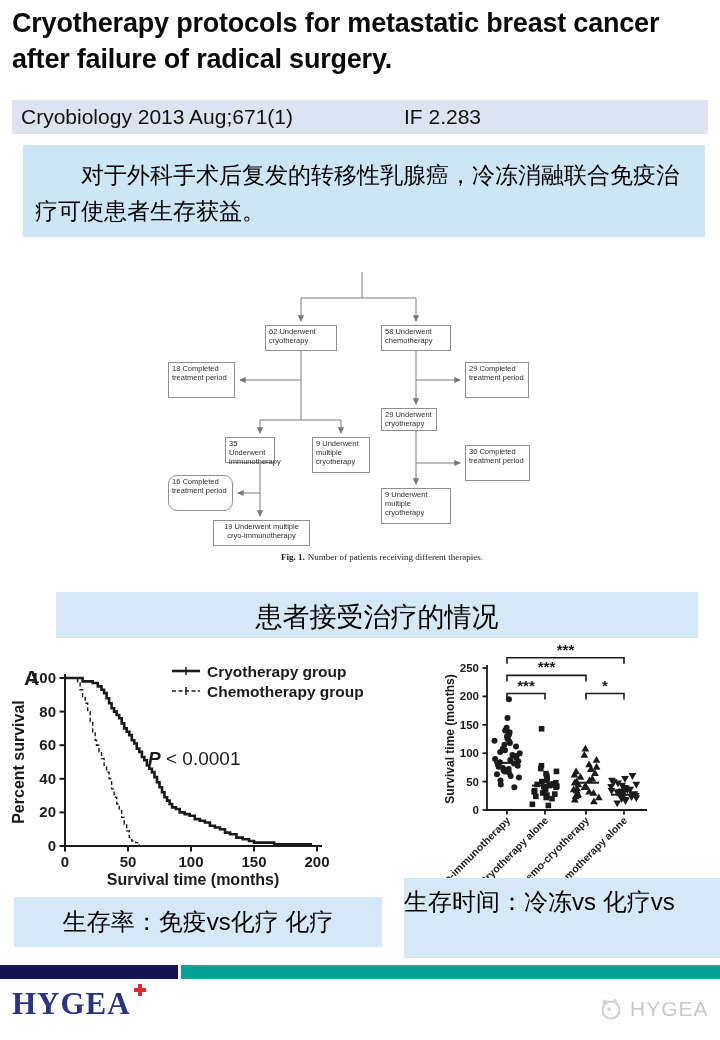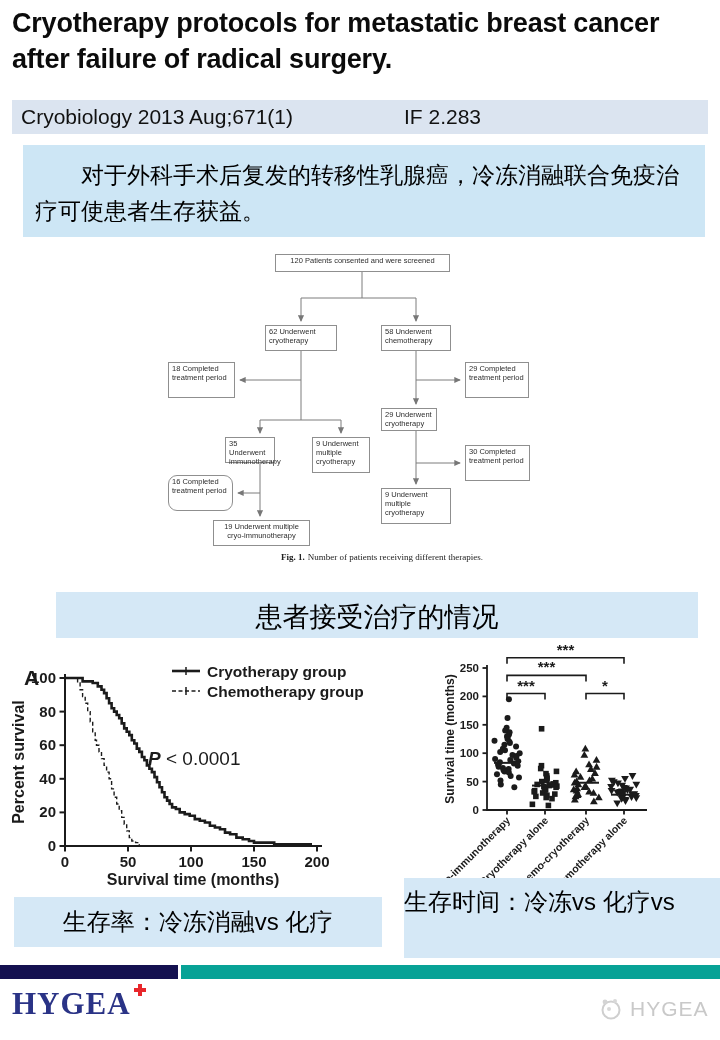--- a/index.html
+++ b/index.html
@@ -83,21 +83,20 @@
         <path d="M110,168 V181" marker-end="url(#arr)"></path>
         <path d="M191,168 V181" marker-end="url(#arr)"></path>
         <path d="M266,99 V152" marker-end="url(#arr)"></path>
         <path d="M266,128 H310" marker-end="url(#arr)"></path>
         <path d="M266,179 V232" marker-end="url(#arr)"></path>
         <path d="M266,211 H310" marker-end="url(#arr)"></path>
         <path d="M110,211 V264" marker-end="url(#arr)"></path>
         <path d="M110,241 H88" marker-end="url(#arr)"></path>
       </g>
     </svg>
-    <div class="fc-box" style="left:125px;top:2px;width:175px;height:18px;text-align:center;">120 Patients consented and were screened</div>
     <div class="fc-box" style="left:115px;top:73px;width:72px;height:26px;">62 Underwent cryotherapy</div>
     <div class="fc-box" style="left:231px;top:73px;width:70px;height:26px;">58 Underwent chemotherapy</div>
     <div class="fc-box" style="left:18px;top:110px;width:67px;height:36px;">18 Completed treatment period</div>
     <div class="fc-box" style="left:315px;top:110px;width:64px;height:36px;">29 Completed treatment period</div>
     <div class="fc-box" style="left:231px;top:156px;width:56px;height:23px;">29 Underwent cryotherapy</div>
     <div class="fc-box" style="left:75px;top:185px;width:50px;height:26px;">35 Underwent immunotherapy</div>
     <div class="fc-box" style="left:162px;top:185px;width:58px;height:36px;">9 Underwent multiple cryotherapy</div>
     <div class="fc-box" style="left:315px;top:193px;width:65px;height:36px;">30 Completed treatment period</div>
     <div class="fc-box" style="left:18px;top:223px;width:65px;height:36px;border-radius:9px;">16 Completed treatment period</div>
     <div class="fc-box" style="left:231px;top:236px;width:70px;height:36px;">9 Underwent multiple cryotherapy</div>
@@ -310,21 +309,21 @@
         <text x="128" y="45.56000000000002" text-anchor="middle" font-size="15" font-weight="bold">***</text>
         <path d="M188,54.56000000000002 V48.56000000000002 H226 V54.56000000000002" stroke="#1b1b1b" stroke-width="1.6" fill="none"></path>
         <text x="207" y="45.56000000000002" text-anchor="middle" font-size="15" font-weight="bold">*</text>
         <path d="M109,36.384000000000015 V30.384000000000015 H188 V36.384000000000015" stroke="#1b1b1b" stroke-width="1.6" fill="none"></path>
         <text x="148.5" y="27.384000000000015" text-anchor="middle" font-size="15" font-weight="bold">***</text>
         <path d="M109,18.77600000000001 V12.77600000000001 H226 V18.77600000000001" stroke="#1b1b1b" stroke-width="1.6" fill="none"></path>
         <text x="167.5" y="9.77600000000001" text-anchor="middle" font-size="15" font-weight="bold">***</text>
       </svg>
   </div>
 
-  <div class="km-caption">生存率：冷冻消融vs 化疗</div>
+  <div class="km-caption">生存率：免疫vs化疗 化疗</div>
 
   <div class="scatter-caption">
     <div>生存时间：冷冻vs 化疗vs</div>
   </div>
 
   <div class="bar-navy"></div>
   <div class="bar-teal"></div>
 
   <div class="logo">
     <span>HYGEA</span>

